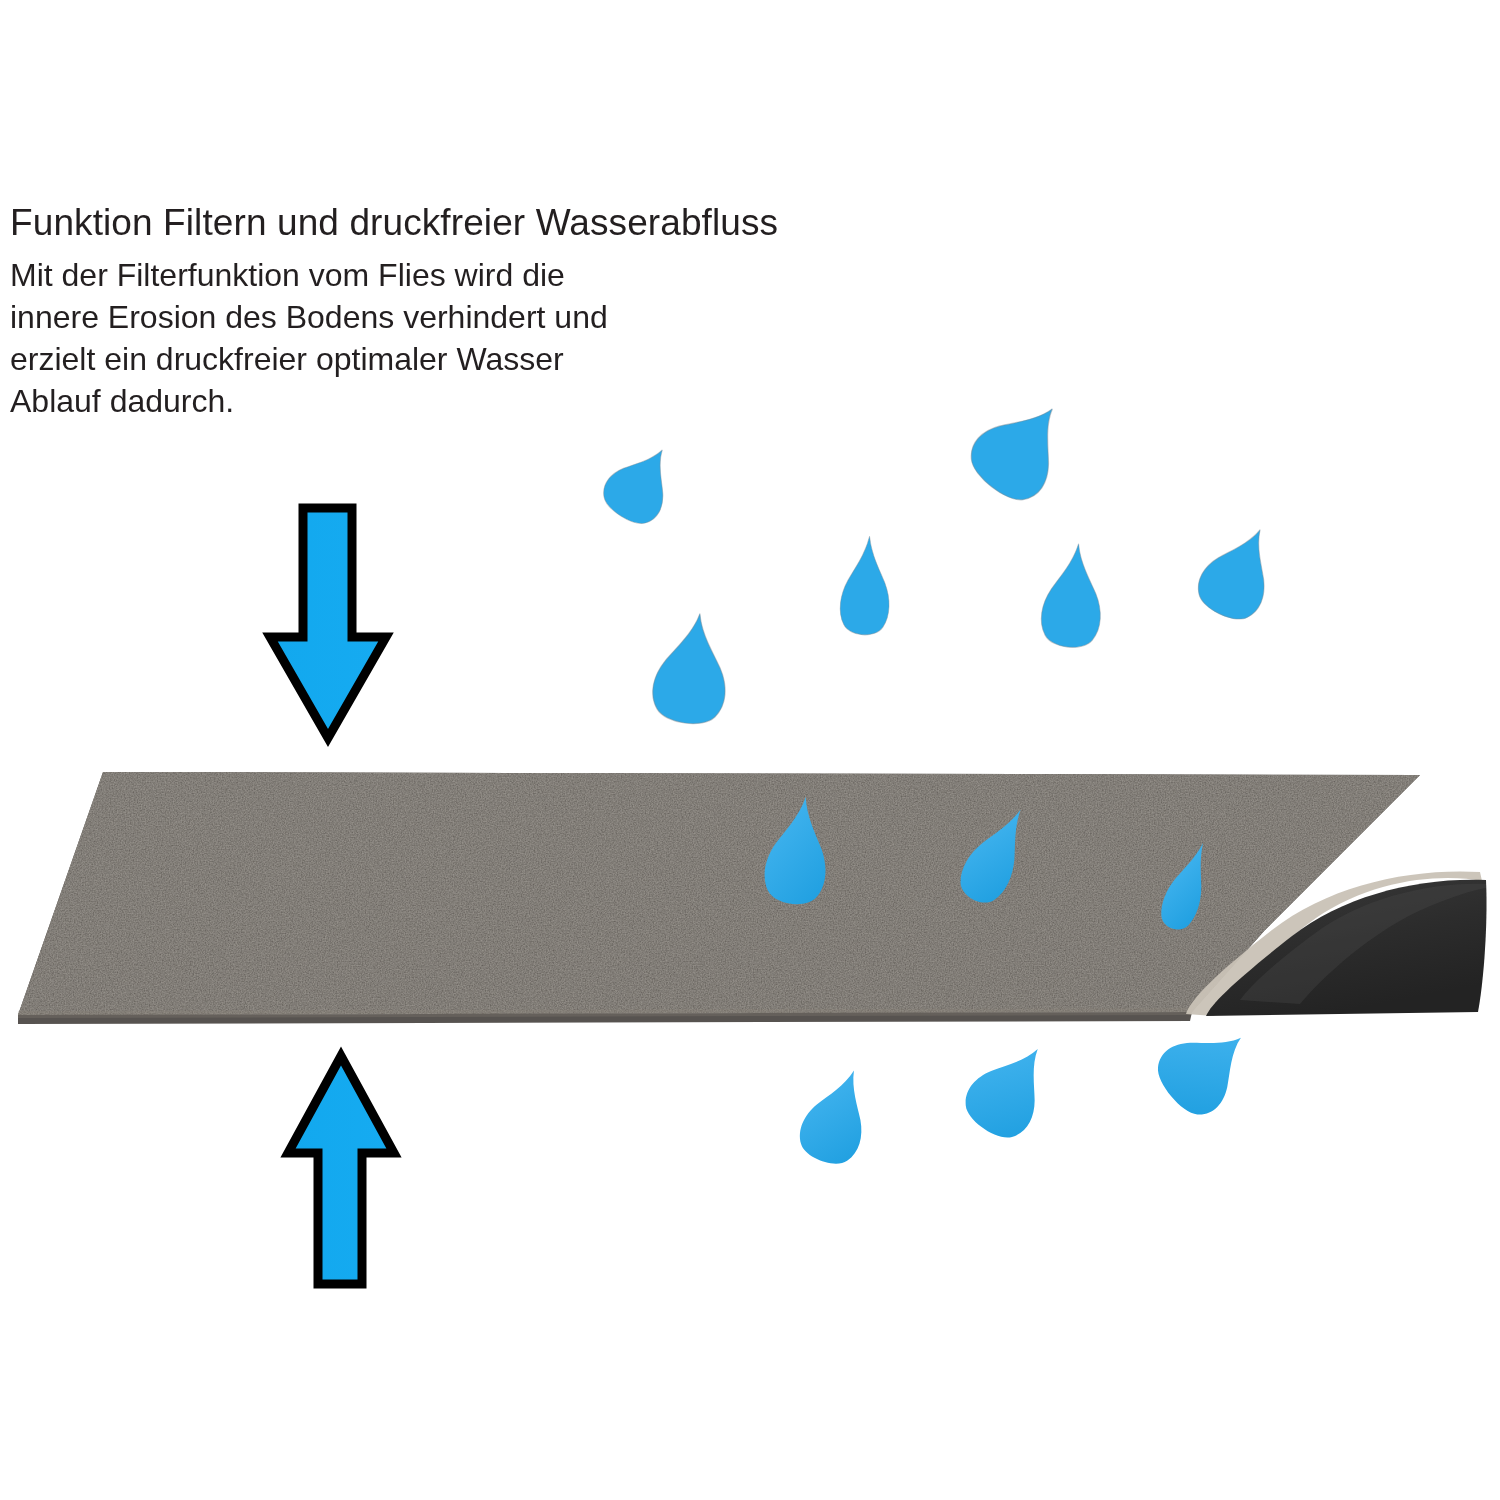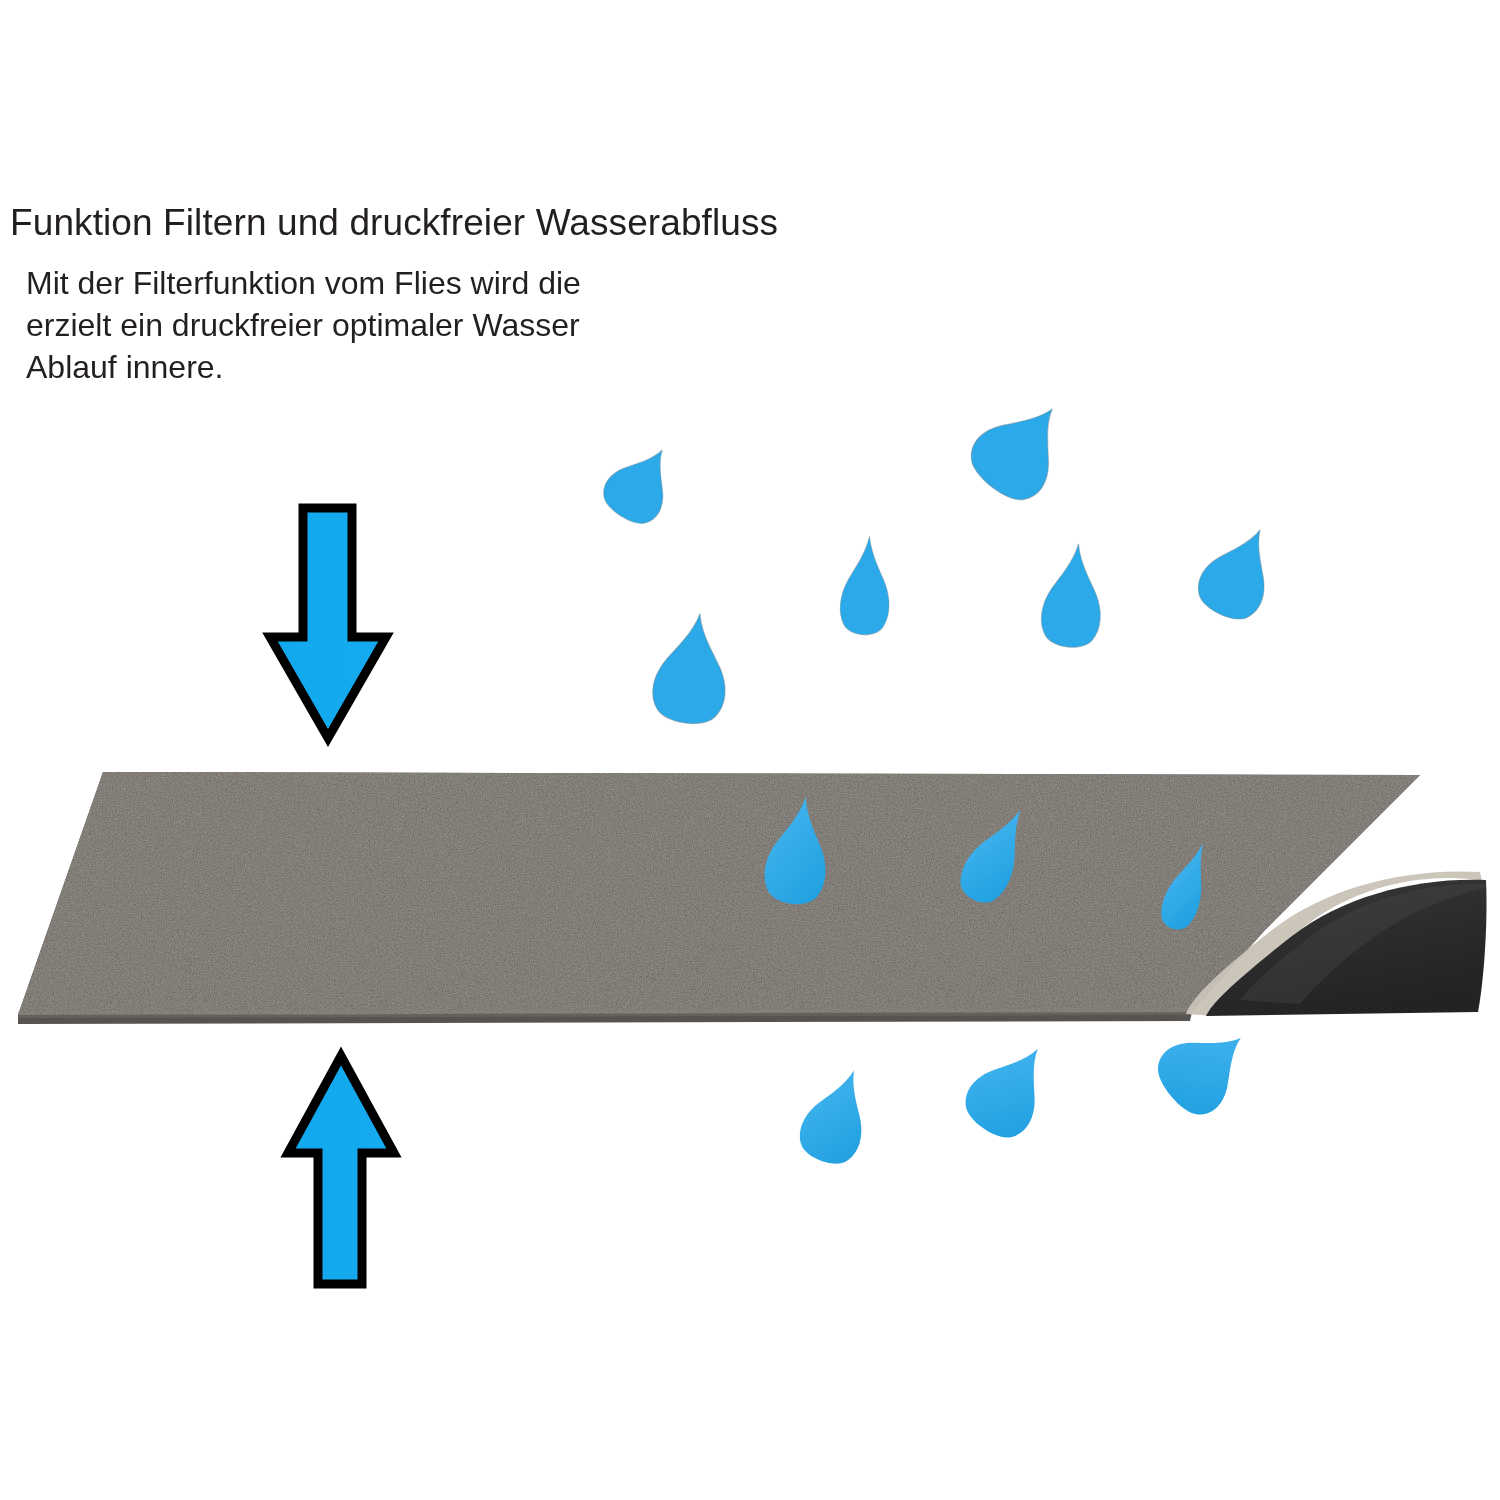--- a/index.html
+++ b/index.html
@@ -32,21 +32,21 @@
     line-height: 46px;
     margin: 0 0 8px 0;
     white-space: nowrap;
   }
   #diagram-description {
     font-family: "Liberation Sans", sans-serif;
     font-size: 32px;
     font-weight: 400;
     color: #231f20;
     line-height: 42px;
-    margin: 16px;
+    margin: 0;
   }
   #diagram-description .line { display: block; white-space: nowrap; }
 
   
   #scene {
     position: absolute;
     left: 0; top: 0;
     width: 1500px;
     height: 1500px;
   }
@@ -54,22 +54,23 @@
 </style>
 </head>
 <body>
 
 <div id="stage">
 
   <div id="text-block">
     <h1 id="diagram-title">Funktion Filtern und druckfreier Wasserabfluss</h1>
     <p id="diagram-description">
       <span class="line">Mit der Filterfunktion vom Flies wird die</span>
+      <span class="line">innere Erosion des Bodens verhindert und</span>
       <span class="line">erzielt ein druckfreier optimaler Wasser</span>
-      <span class="line">Ablauf innere.</span>
+      <span class="line">Ablauf dadurch.</span>
     </p>
   </div>
 
   <div id="scene">
     <svg width="1500" height="1500" viewBox="0 0 1500 1500" xmlns="http://www.w3.org/2000/svg">
       <defs>
 
         <filter id="fleeceTex" x="0%" y="0%" width="100%" height="100%">
           <feTurbulence type="fractalNoise" baseFrequency="0.75" numOctaves="4" seed="7" result="n"></feTurbulence>
           <feColorMatrix in="n" type="matrix" values="0 0 0 0 0.35  0 0 0 0 0.33  0 0 0 0 0.30  0 0 0 0.92 0.1" result="c"></feColorMatrix>

